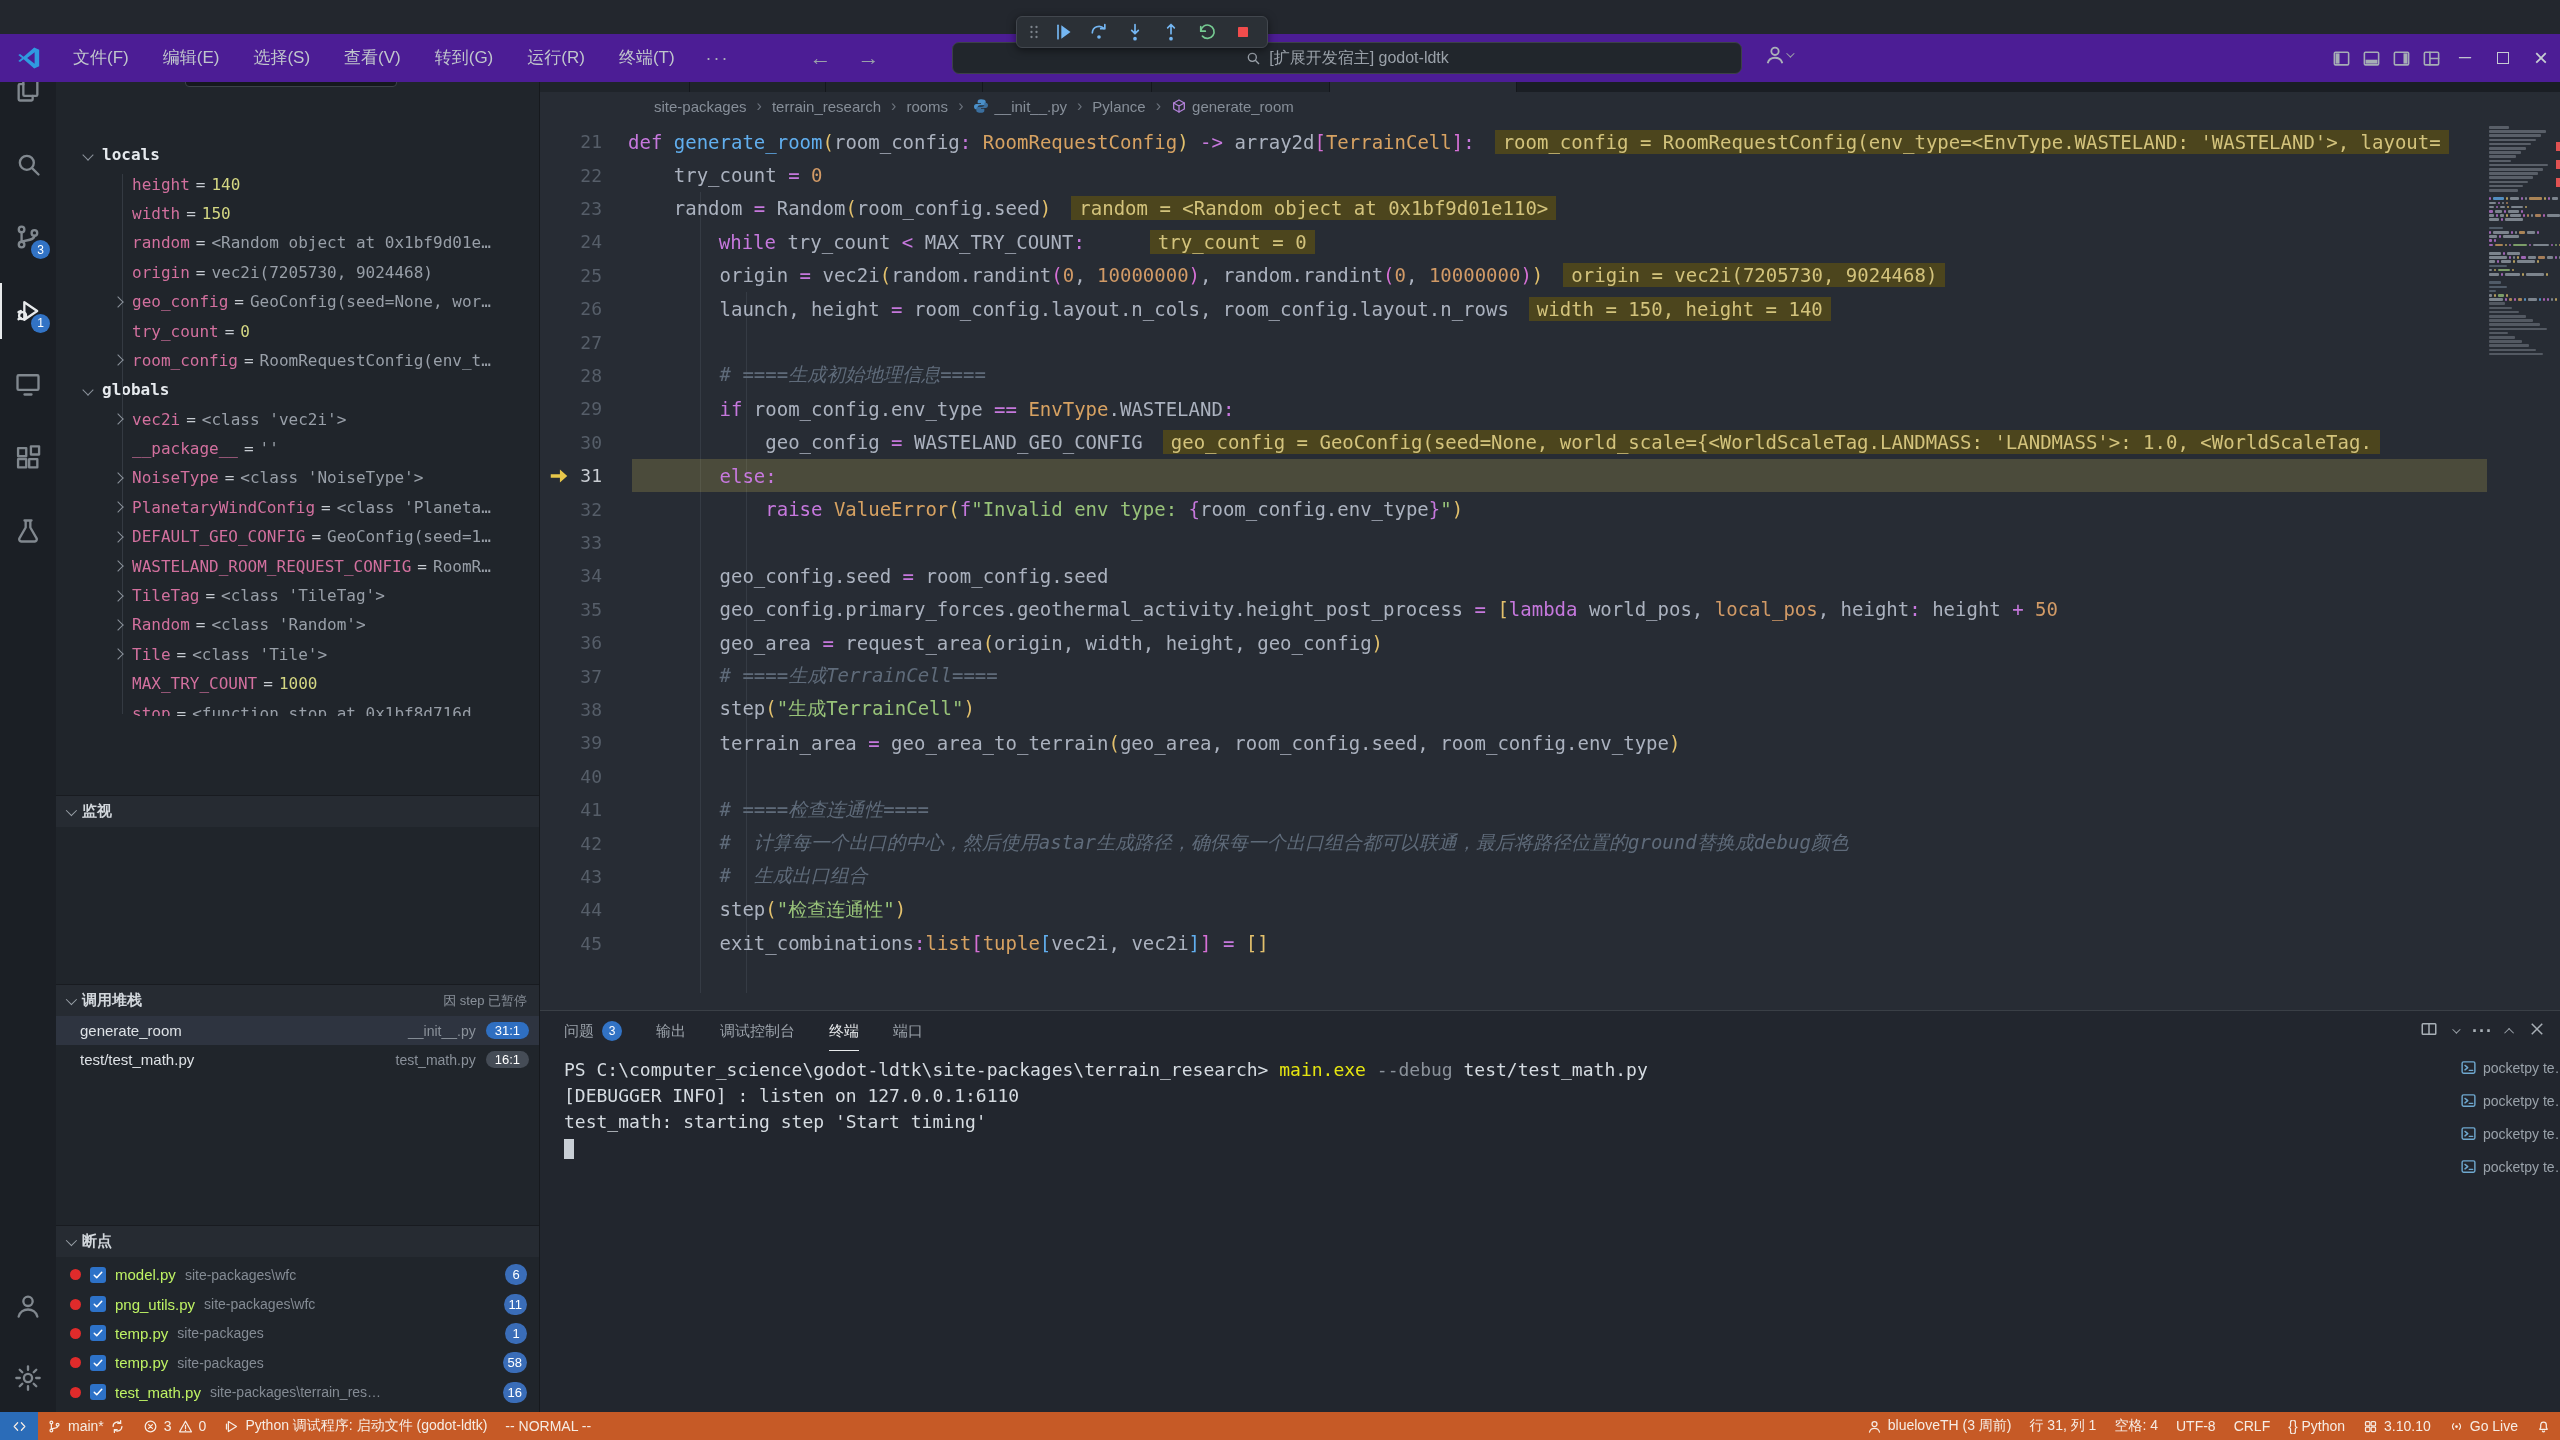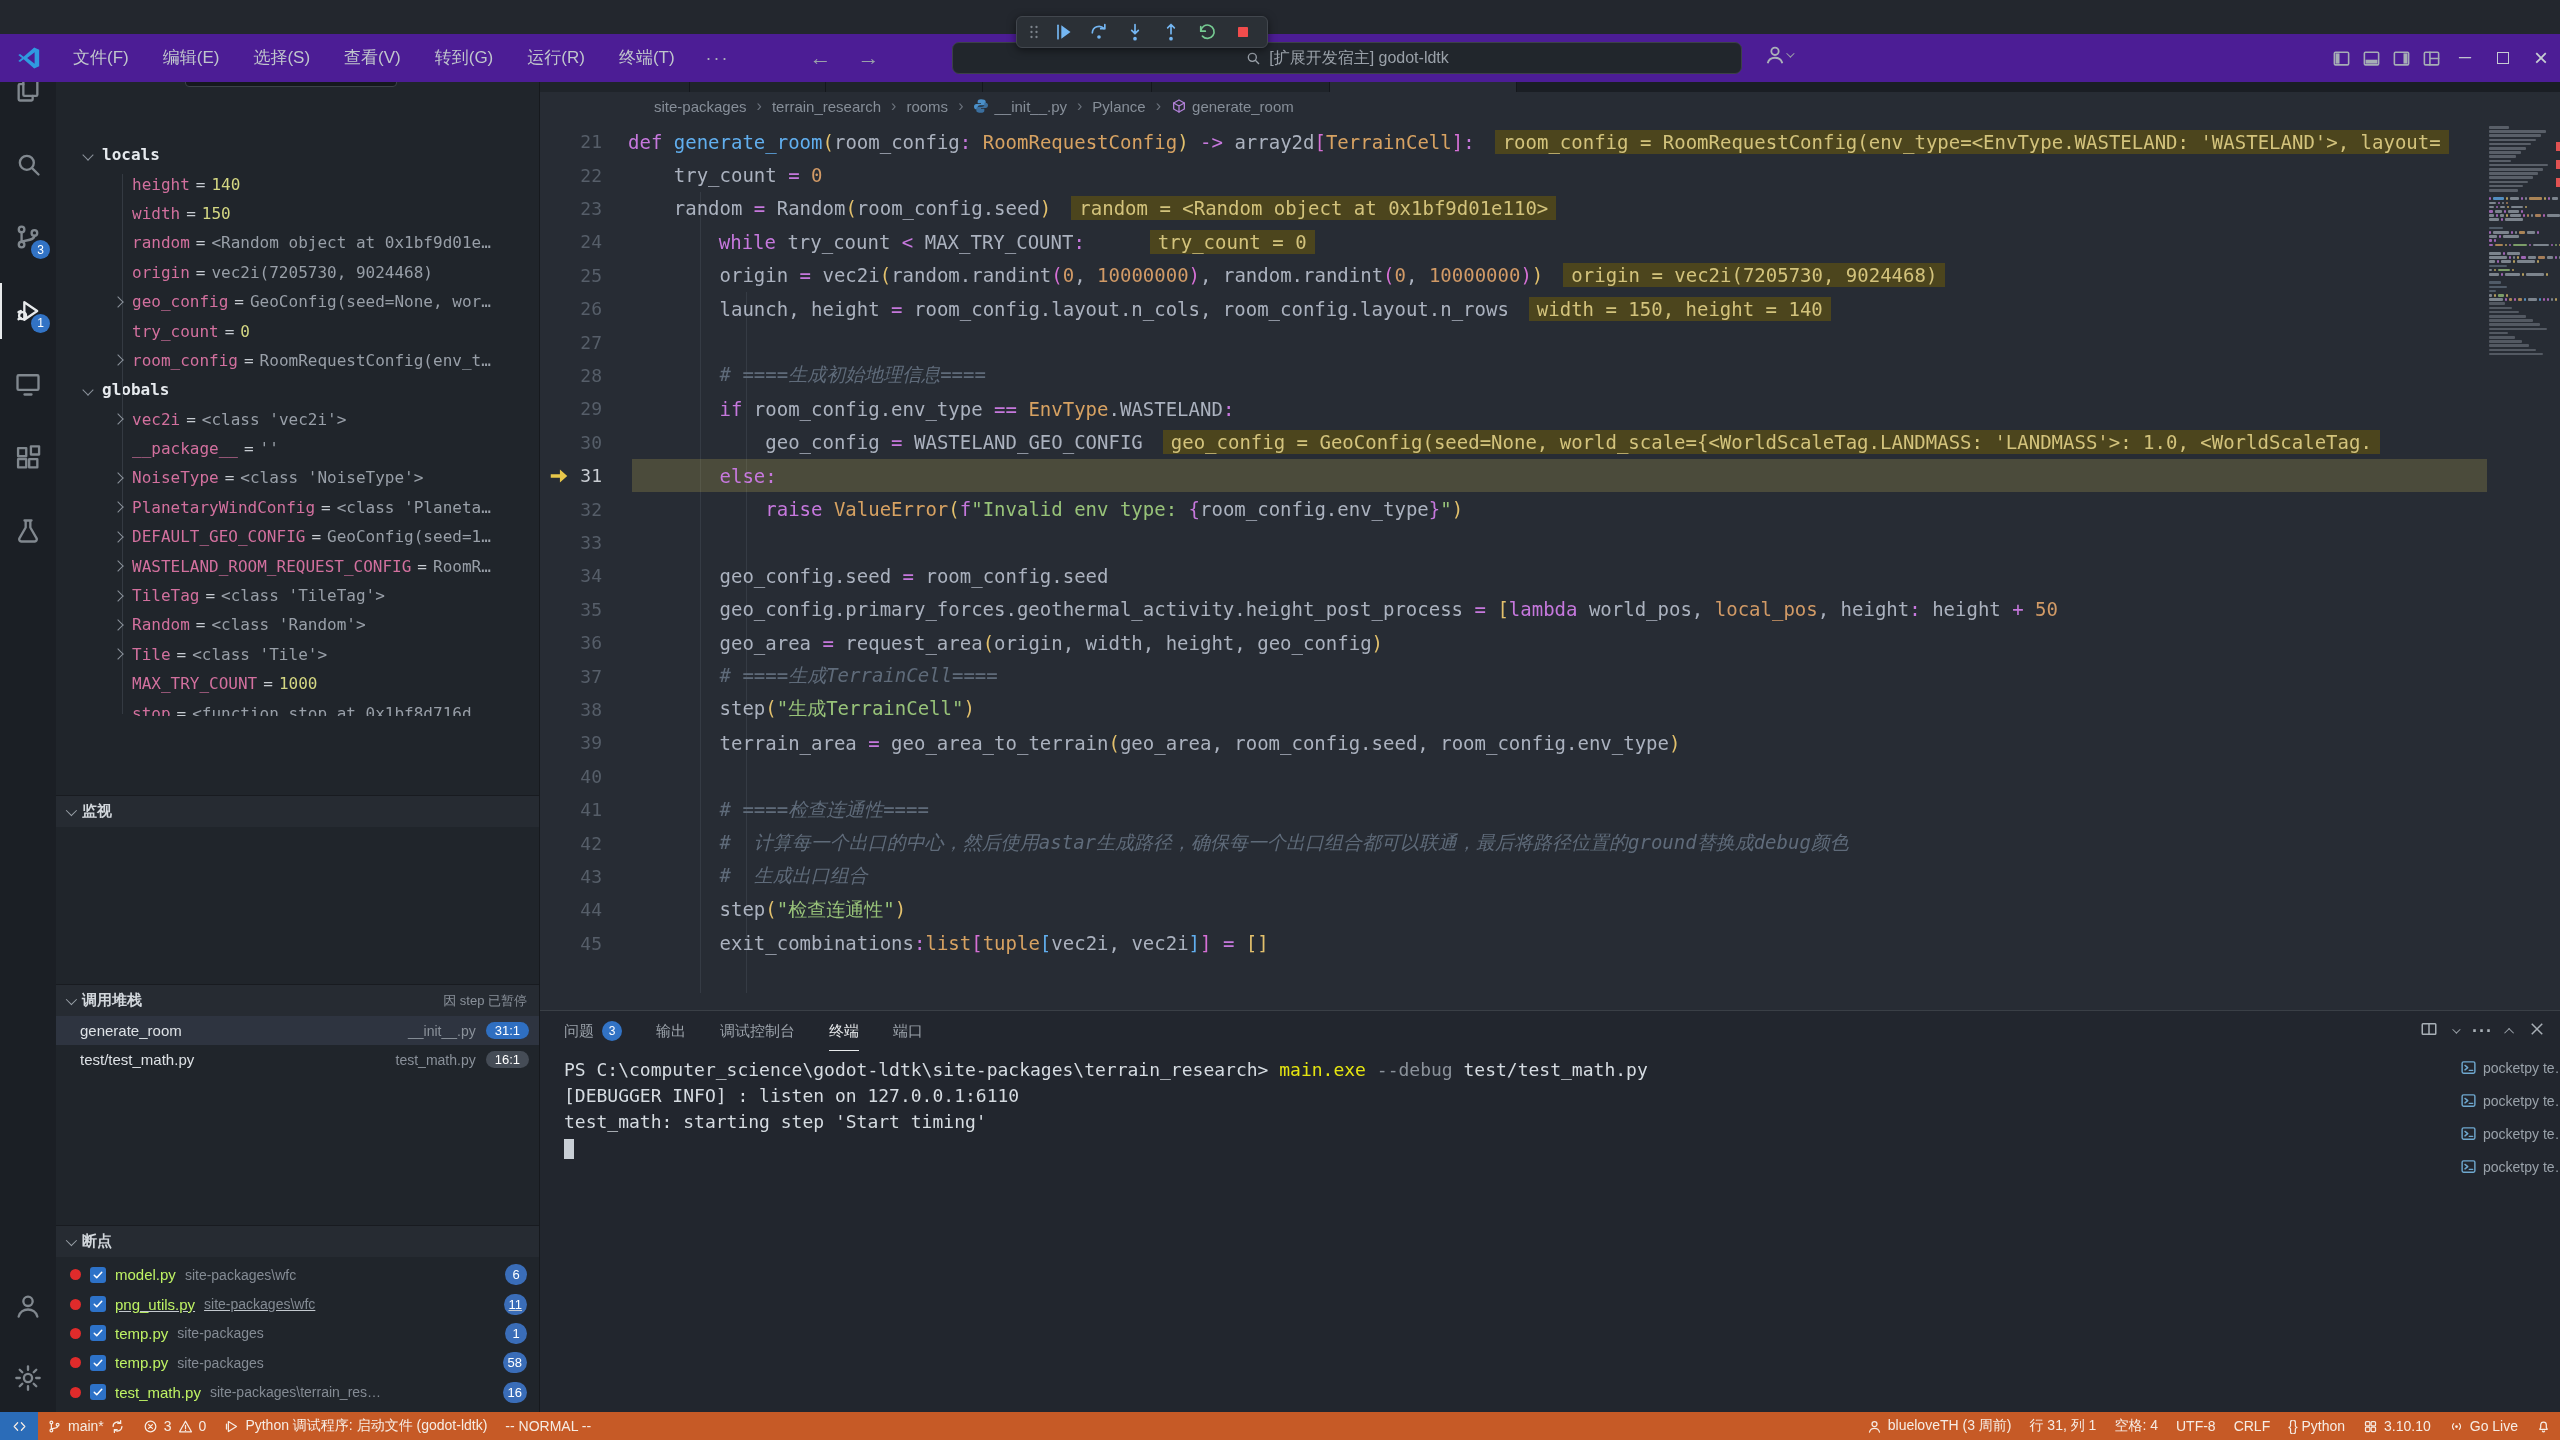--- a/index.html
+++ b/index.html
@@ -534,21 +534,21 @@
             <span class="bp-dot"></span>
             <span class="bp-check">
               <svg viewBox="0 0 24 24" fill="none" stroke="currentColor" stroke-width="2" stroke-linecap="round" stroke-linejoin="round">
                 <path d="M4.5 12.5l5 5 10-11" stroke-width="3"></path>
               </svg>
             </span>
             <span class="bp-file">model.py</span>
             <span class="bp-path">site-packages\wfc</span>
             <span class="bp-count">6</span>
           </div>
-          <div class="bp-row" style="top: 1241.4px; text-decoration: underline;">
+          <div class="bp-row" style="top: 1241.4px;">
             <span class="bp-dot"></span>
             <span class="bp-check">
               <svg viewBox="0 0 24 24" fill="none" stroke="currentColor" stroke-width="2" stroke-linecap="round" stroke-linejoin="round">
                 <path d="M4.5 12.5l5 5 10-11" stroke-width="3"></path>
               </svg>
             </span>
             <span class="bp-file">png_utils.py</span>
             <span class="bp-path">site-packages\wfc</span>
             <span class="bp-count">11</span>
           </div>

